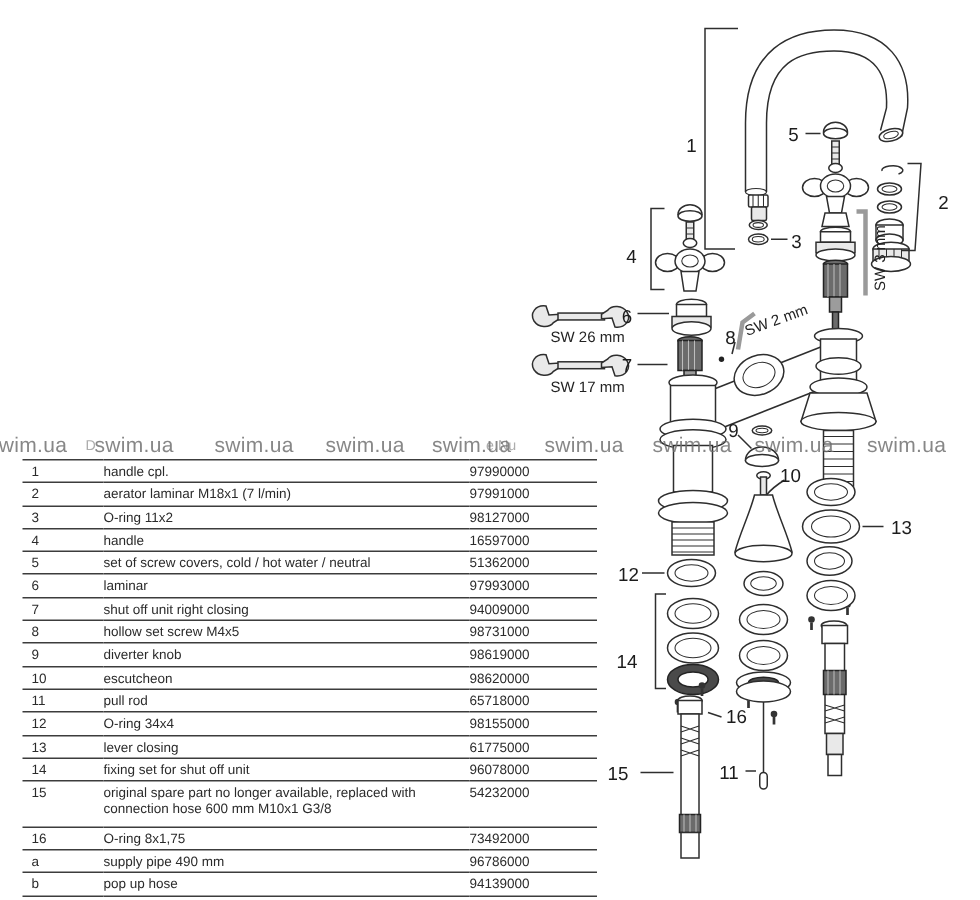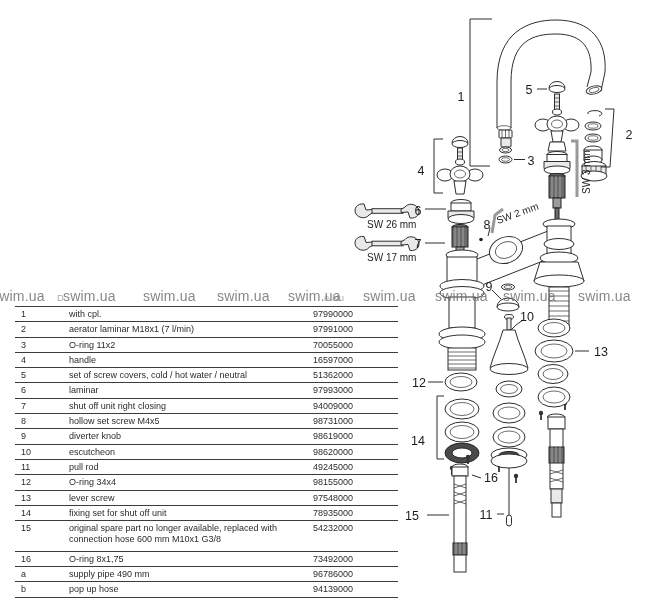--- a/index.html
+++ b/index.html
@@ -314,32 +314,32 @@
     <span class="wm" style="left:363px">swim.ua</span>
     <span class="wm" style="left:435px">swim.ua</span>
     <span class="wm" style="left:503px">swim.ua</span>
     <span class="wm" style="left:578px">swim.ua</span>
   </div>
 
   <table class="parts">
     <tbody>
         <tr>
           <td class="pos">1</td>
-          <td class="desc">with cpl.</td>
+          <td class="desc">handle cpl.</td>
           <td class="num">97990000</td>
         </tr>
     <tr>
           <td class="pos">2</td>
           <td class="desc">aerator laminar M18x1 (7 l/min)</td>
           <td class="num">97991000</td>
         </tr>
     <tr>
           <td class="pos">3</td>
           <td class="desc">O-ring 11x2</td>
-          <td class="num">70055000</td>
+          <td class="num">98127000</td>
         </tr>
     <tr>
           <td class="pos">4</td>
           <td class="desc">handle</td>
           <td class="num">16597000</td>
         </tr>
     <tr>
           <td class="pos">5</td>
           <td class="desc">set of screw covers, cold / hot water / neutral</td>
           <td class="num">51362000</td>
@@ -365,36 +365,36 @@
           <td class="num">98619000</td>
         </tr>
     <tr>
           <td class="pos">10</td>
           <td class="desc">escutcheon</td>
           <td class="num">98620000</td>
         </tr>
     <tr>
           <td class="pos">11</td>
           <td class="desc">pull rod</td>
-          <td class="num">49245000</td>
+          <td class="num">65718000</td>
         </tr>
     <tr>
           <td class="pos">12</td>
           <td class="desc">O-ring 34x4</td>
           <td class="num">98155000</td>
         </tr>
     <tr>
           <td class="pos">13</td>
-          <td class="desc">lever screw</td>
-          <td class="num">97548000</td>
+          <td class="desc">lever closing</td>
+          <td class="num">61775000</td>
         </tr>
     <tr>
           <td class="pos">14</td>
           <td class="desc">fixing set for shut off unit</td>
-          <td class="num">78935000</td>
+          <td class="num">96078000</td>
         </tr>
     <tr class="dbl">
           <td class="pos">15</td>
           <td class="desc">original spare part no longer available, replaced with connection hose 600 mm  M10x1  G3/8</td>
           <td class="num">54232000</td>
         </tr>
     <tr>
           <td class="pos">16</td>
           <td class="desc">O-ring 8x1,75</td>
           <td class="num">73492000</td>

